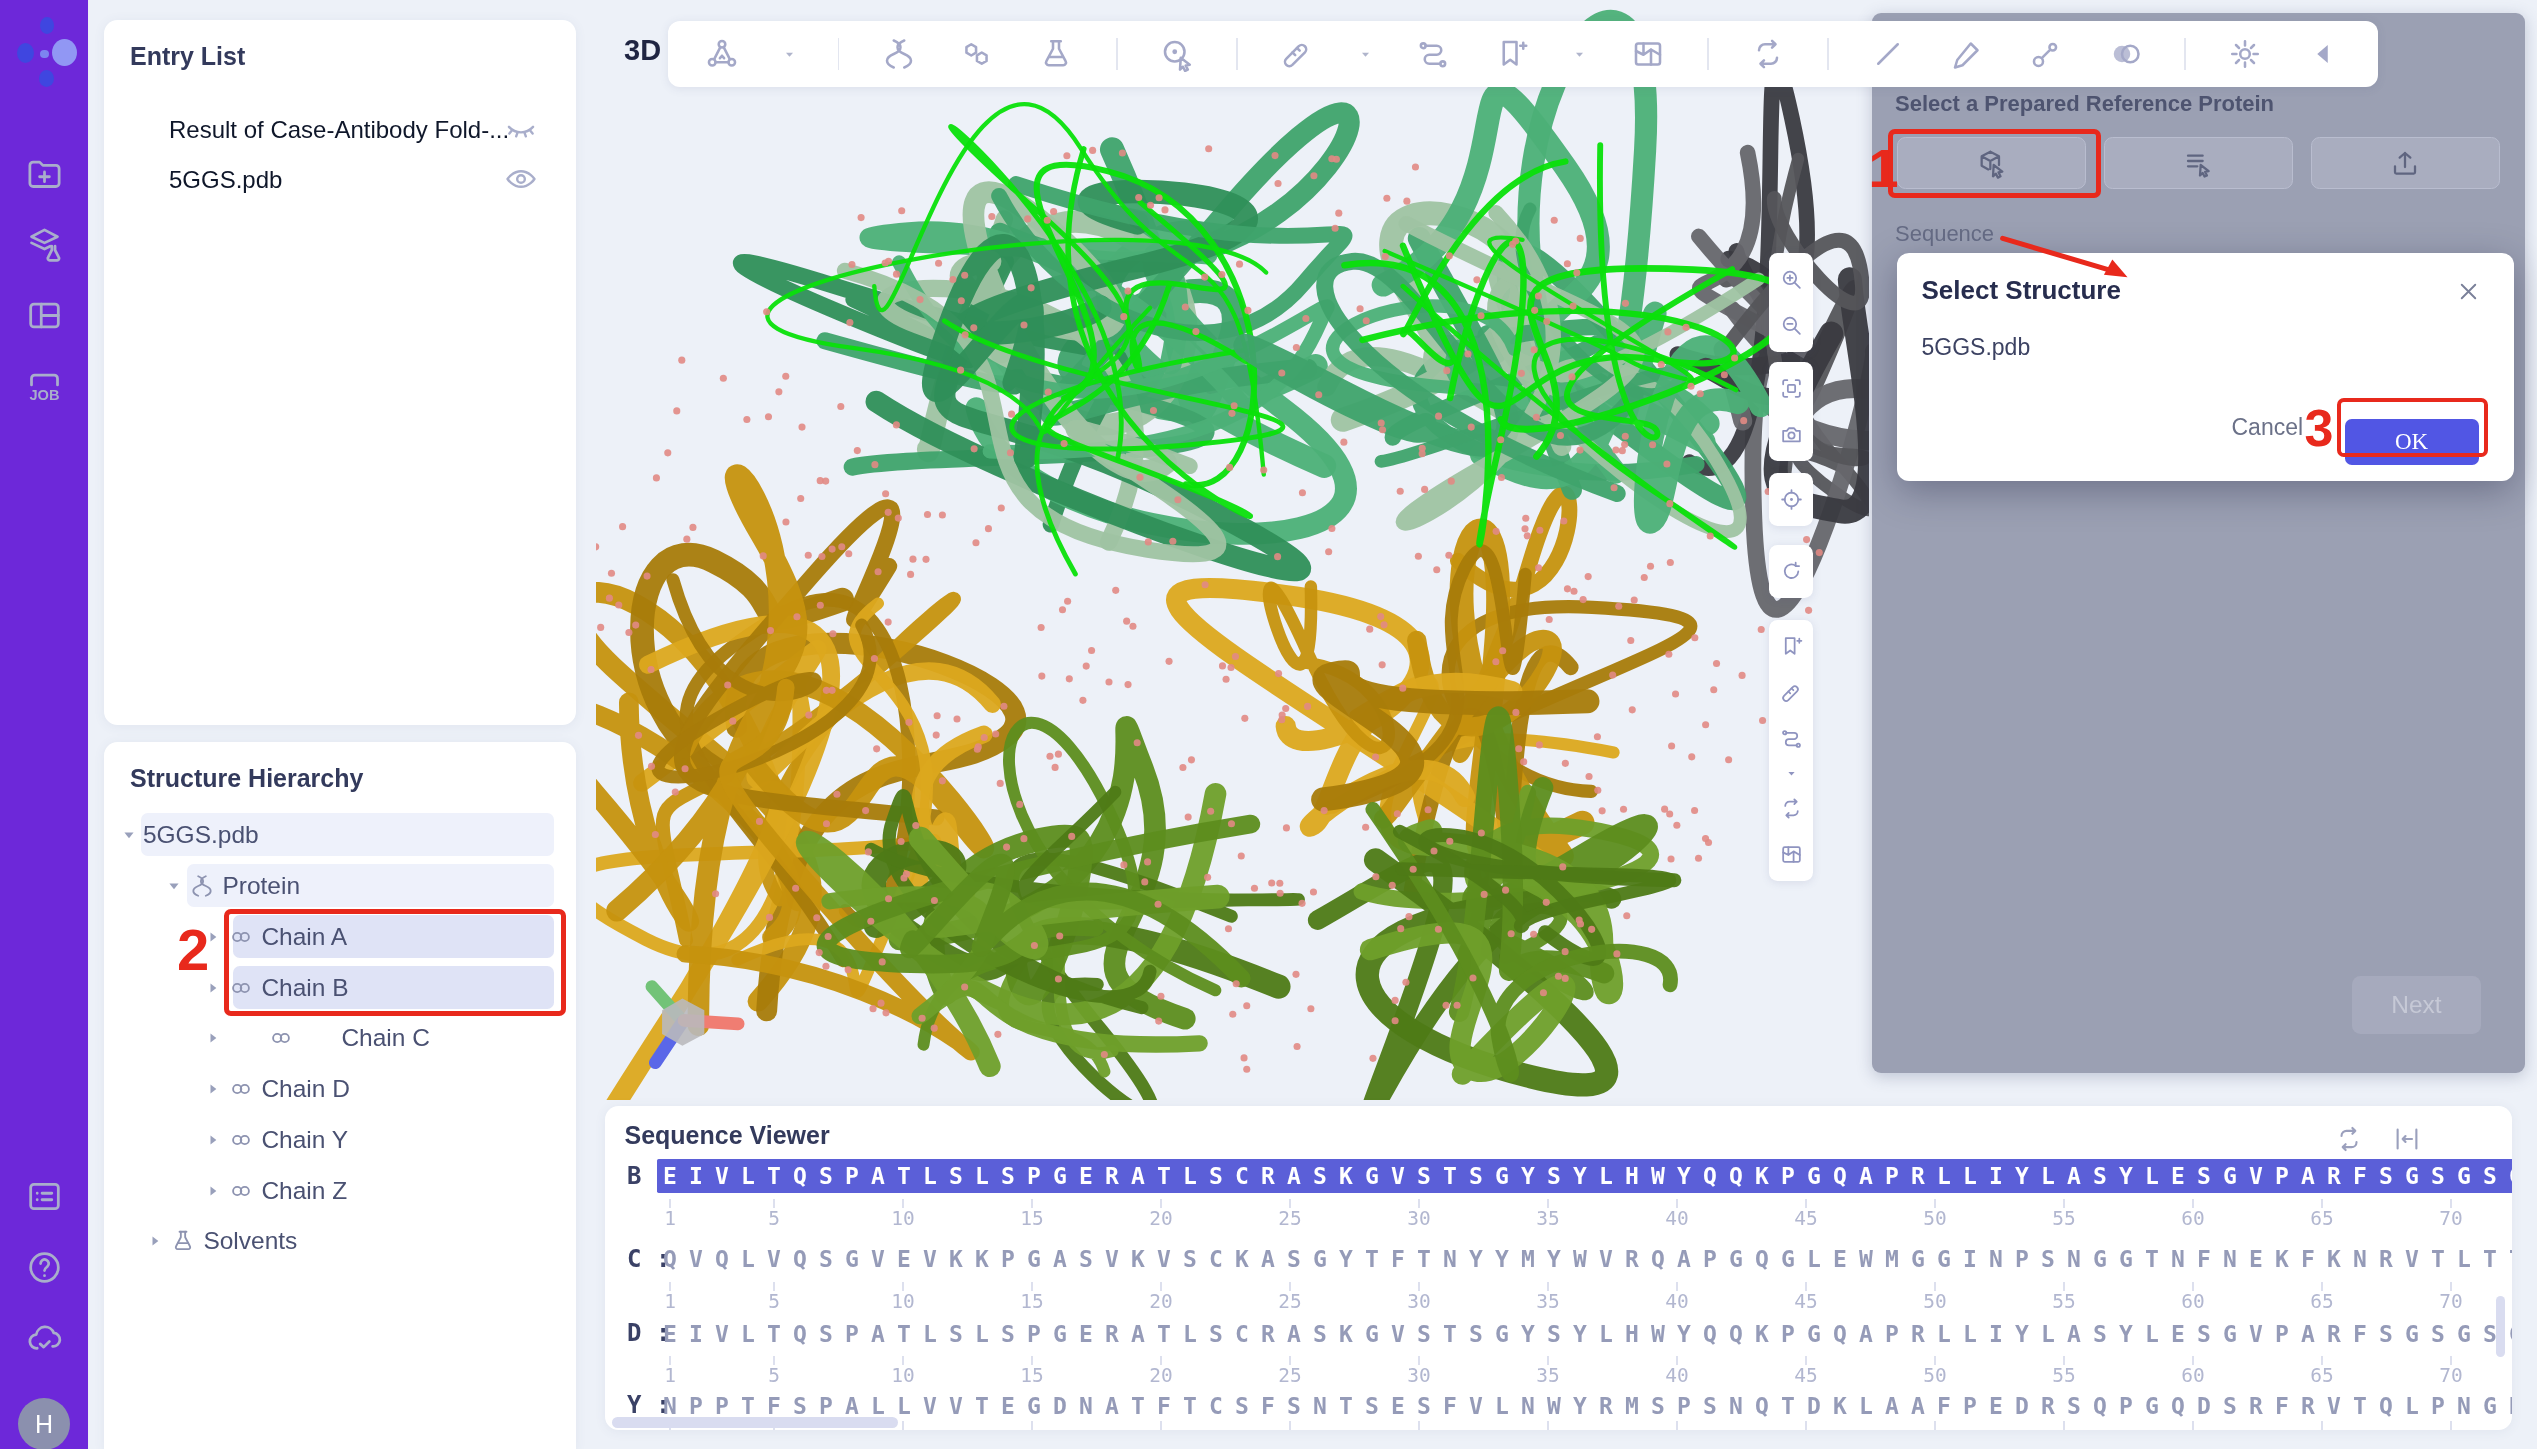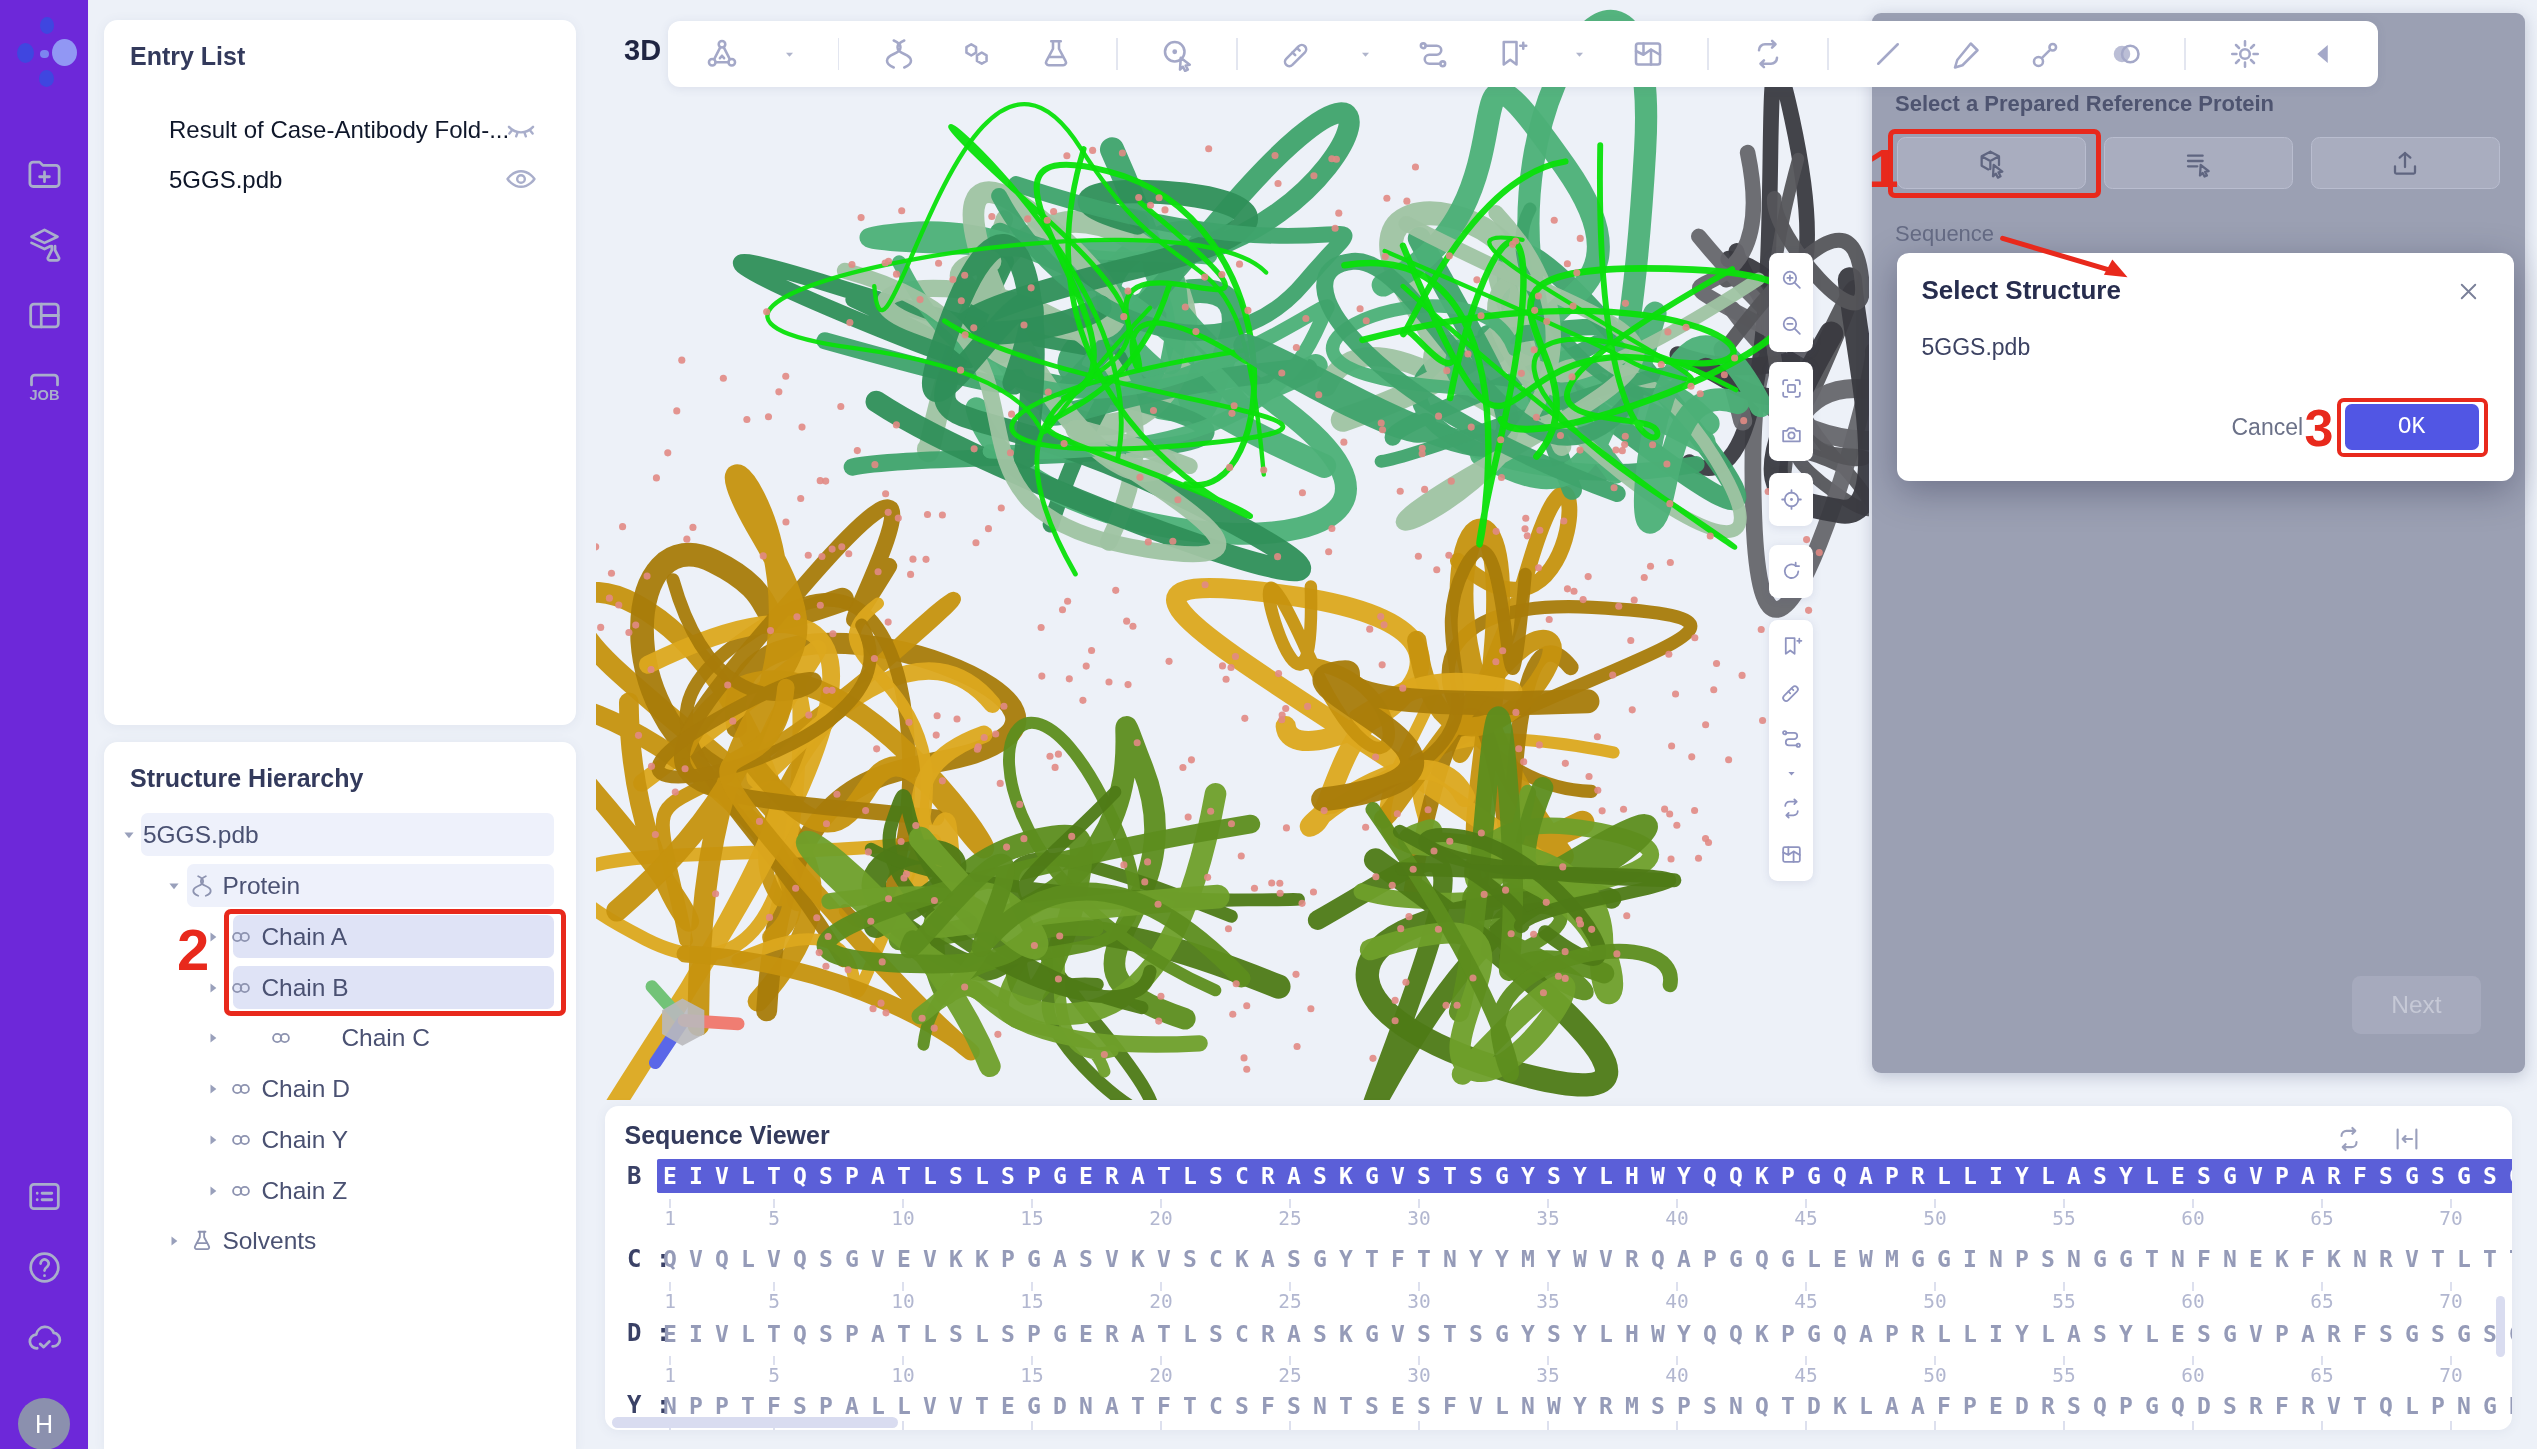--- a/index.html
+++ b/index.html
@@ -89,22 +89,22 @@
             color:#5f6580;display:flex;align-items:center;justify-content:center;cursor:pointer;}
   .pick-btn svg{width:32px;height:32px;}
   .sel-label{position:absolute;left:23px;top:208px;font-size:22px;color:#666c85;}
   .modal{position:absolute;left:24.5px;top:240px;width:617px;height:228px;background:#fff;border-radius:12px;
          box-shadow:0 10px 37px rgba(25,30,60,.35);}
   .modal-title{position:absolute;left:25px;top:22px;font-size:26px;font-weight:700;color:#272d4e;}
   .modal-close{position:absolute;right:29px;top:25px;width:30px;height:30px;color:#7a8099;cursor:pointer;}
   .modal-close svg{width:27px;height:27px;}
   .modal-item{position:absolute;left:25px;top:81px;font-size:23px;color:#3c4262;}
   .modal-cancel{position:absolute;left:335px;top:161px;font-size:23px;color:#6b7188;cursor:pointer;}
-  .modal-ok{position:absolute;left:448px;top:151px;width:134px;height:46px;background:#5156e4;border:none;
-            border-radius:6.8px;color:#fff;font-size:23px;font-family:Liberation Mono, monospace;cursor:pointer;}
+  .modal-ok{position:absolute;left:448px;top:166px;width:134px;height:46px;background:#5156e4;border:none;
+            border-radius:6.8px;color:#fff;font-size:23px;font-family:Liberation Serif, serif;cursor:pointer;}
   .next-btn{position:absolute;left:480px;top:963px;width:129px;height:58px;background:#a6aabd;border:none;
             border-radius:8.5px;color:#c6c9d6;font-size:24.5px;font-family:"Liberation Sans",sans-serif;}
   .anno-arrow{position:absolute;left:127px;top:222px;z-index:31;pointer-events:none;}
 </style>
 </head>
 <body>
 
 <div class="screen">
 
   <aside class="rail">
@@ -313,21 +313,21 @@
             <div class="tree-icon">
               <svg viewBox="0 0 24 24" fill="none" stroke="currentColor" stroke-width="1.7" stroke-linecap="round" stroke-linejoin="round">
                 <circle cx="8.5" cy="12" r="3.8"></circle>
                 <circle cx="15.5" cy="12" r="3.8"></circle>
               </svg>
             </div>
             <div class="tree-label">Chain Z</div>
           </div>
         </div>
         <div class="tree-row" style="top: 475px;">
-          <div class="tree-content" style="padding-left: 59px;">
+          <div class="tree-content" style="padding-left: 40px;">
             <div class="tree-caret">
               <svg viewBox="0 0 24 24" fill="none" stroke="currentColor" stroke-width="1.7" stroke-linecap="round" stroke-linejoin="round">
                 <path d="M9 6.5v11L16 12z" fill="currentColor" stroke="none"></path>
               </svg>
             </div>
             <div class="tree-icon">
               <svg viewBox="0 0 24 24" fill="none" stroke="currentColor" stroke-width="1.7" stroke-linecap="round" stroke-linejoin="round">
                 <path d="M10 3.5v5L5.6 16.8a1.8 1.8 0 001.6 2.7h9.6a1.8 1.8 0 001.6-2.7L14 8.5v-5"></path>
                 <path d="M8.8 3.5h6.4M7.5 14h9"></path>
               </svg>

